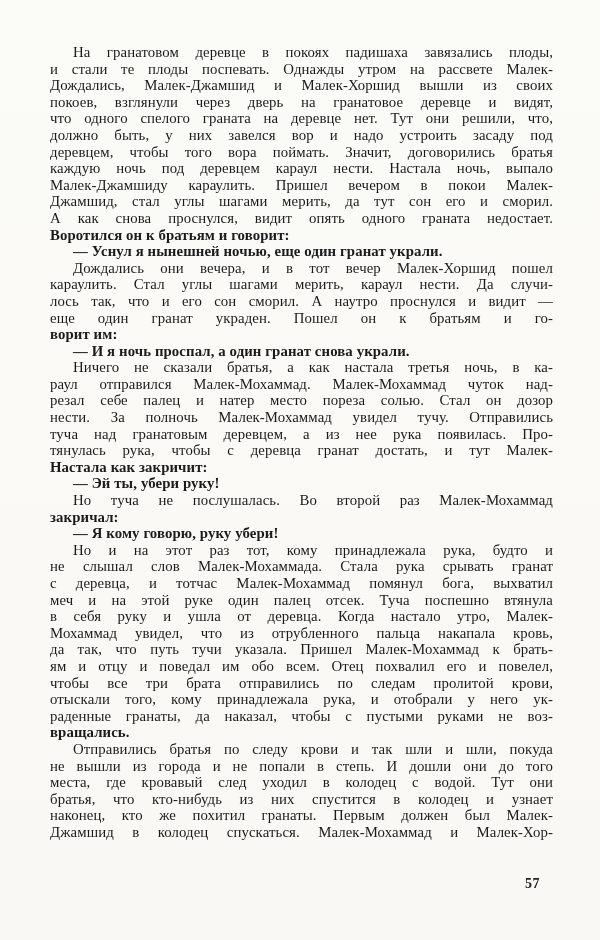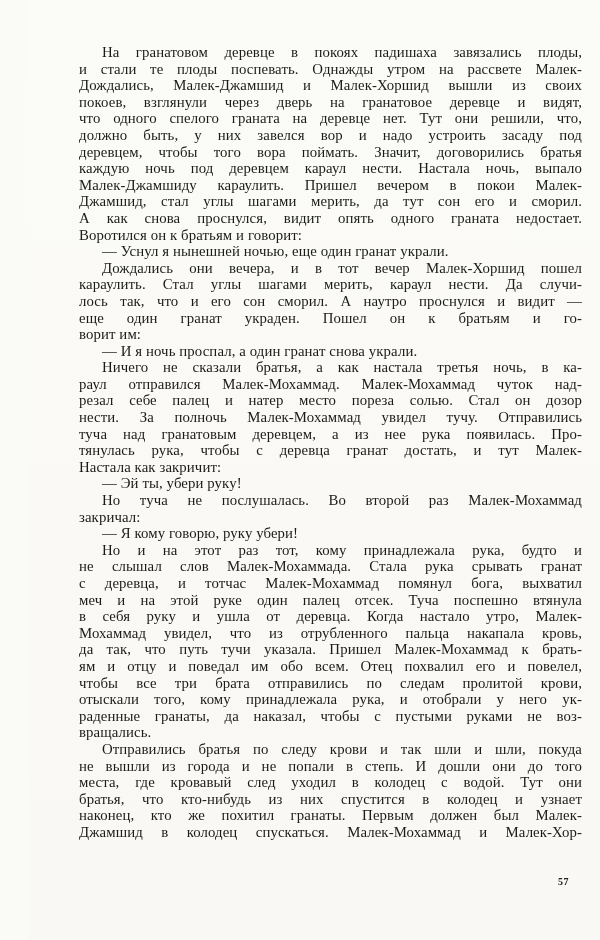--- a/index.html
+++ b/index.html
@@ -11,21 +11,20 @@
     height: 940px;
     overflow: hidden;
     background: #fafaf6;
     font-family: "Liberation Serif", "DejaVu Serif", serif;
     position: relative;
   }
   .page {
     position: absolute;
     inset: 0;
     background: linear-gradient(180deg, #fbfbf8 0%, #faf9f5 55%, #f9f8f4 100%);
-    margin-left: 29px;
   }
   .text-block {
     position: absolute;
     top: 44px;
     left: 50px;
     width: 503px;
     color: #1b1b1b;
     font-size: 14.8px;
     line-height: 16.6px;
     letter-spacing: 0.1px;
@@ -35,29 +34,30 @@
     text-align-last: justify;
     white-space: normal;
     height: 16.6px;
     overflow: visible;
   }
   .line.indent {
     padding-left: 23px;
   }
   .line.para-end {
     text-align-last: left;
+    font-weight: bold;
   }
   .page-number {
     position: absolute;
     top: 876px;
     left: 0;
     width: 540px;
     text-align: right;
     color: #222;
-    font-size: 10px;
+    font-size: 14px;
     font-weight: bold;
     letter-spacing: 0.5px;
   }
 </style>
 </head>
 <body>
 
 <div class="page">
   <div class="text-block" id="text-block">
       <div class="line indent">На гранатовом деревце в покоях падишаха завязались плоды,</div>

